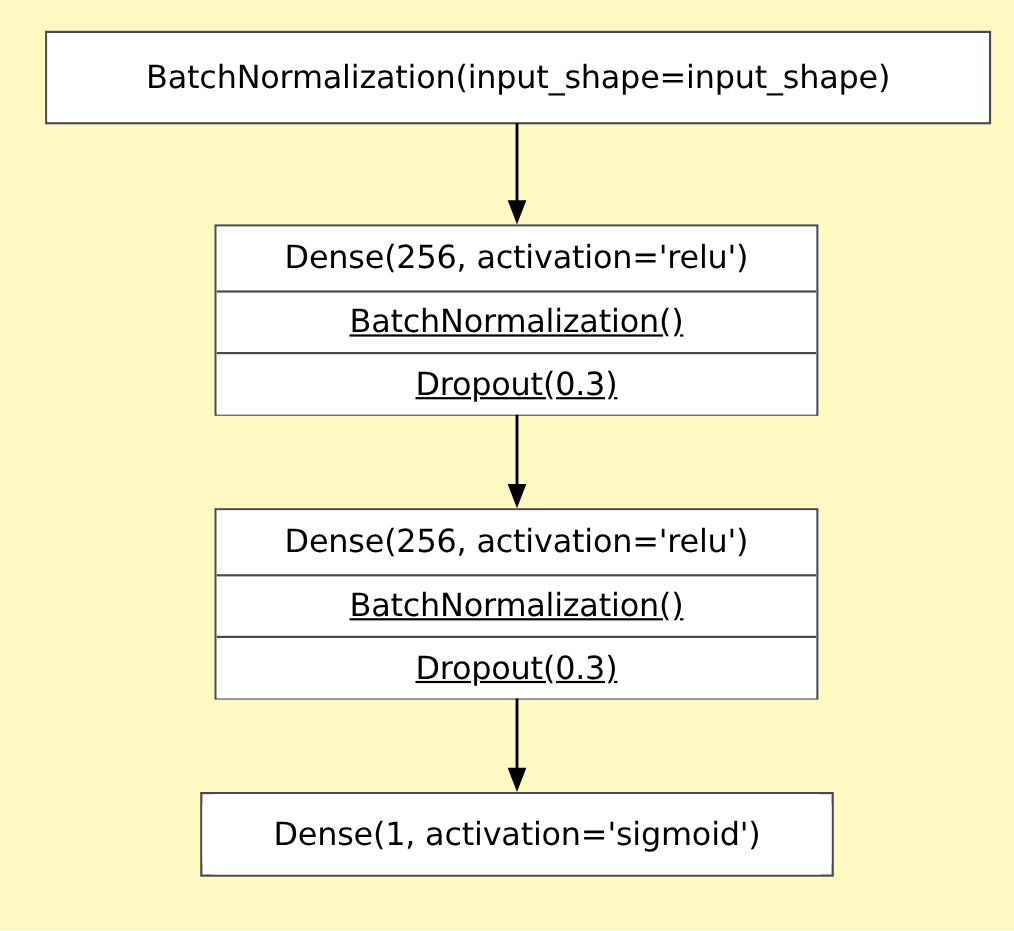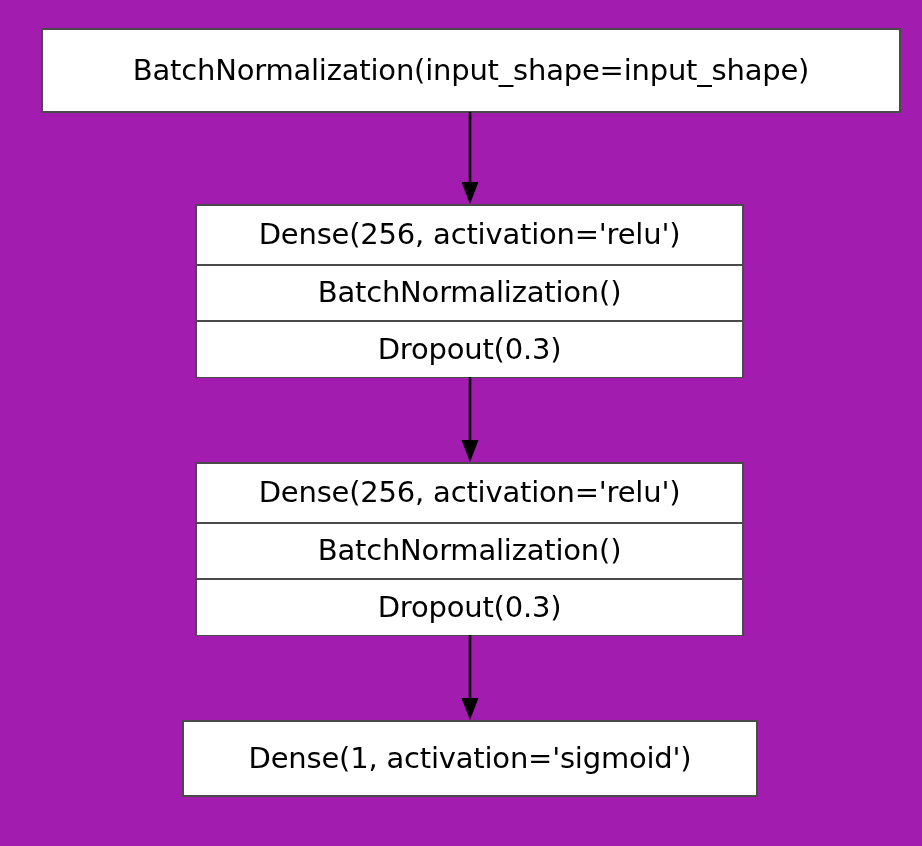--- a/index.html
+++ b/index.html
@@ -8,21 +8,21 @@
     padding: 0;
     background: #ffffff;
   }
   body {
     font-family: "DejaVu Sans", sans-serif;
   }
   #canvas {
     position: relative;
     width: 922px;
     height: 846px;
-    background: #a21caf;
+    background: #fef9c3;
     overflow: hidden;
   }
   .node {
     position: absolute;
     box-sizing: border-box;
     background: #ffffff;
     border: 2px solid #4a4a4a;
   }
   .node-row {
     box-sizing: border-box;
@@ -31,20 +31,21 @@
     justify-content: center;
     color: #000000;
     font-size: 29px;
     line-height: 1;
     letter-spacing: -0.2px;
     white-space: nowrap;
     background: #ffffff;
   }
   .node-row + .node-row {
     border-top: 2px solid #4a4a4a;
+    text-decoration: underline;
   }
 
   
   #node-input {
     left: 41px;
     top: 28px;
     width: 860px;
     height: 85px;
   }
   #node-input .node-row { height: 100%; }

